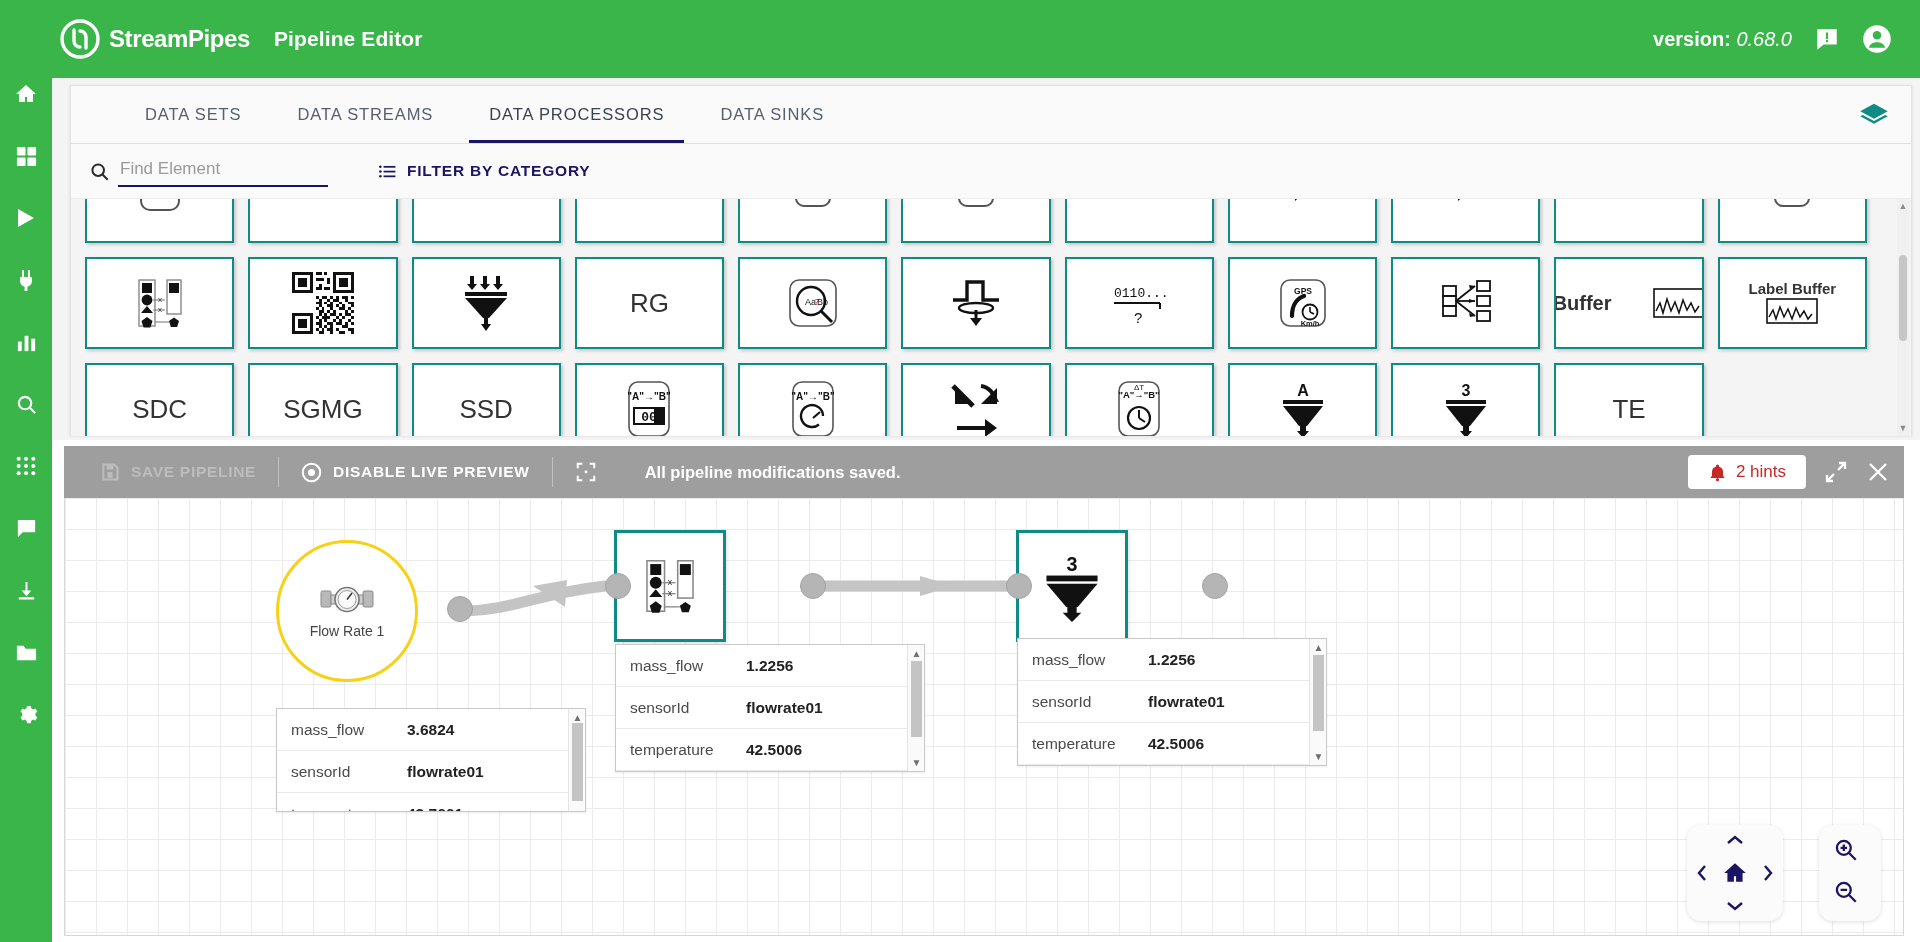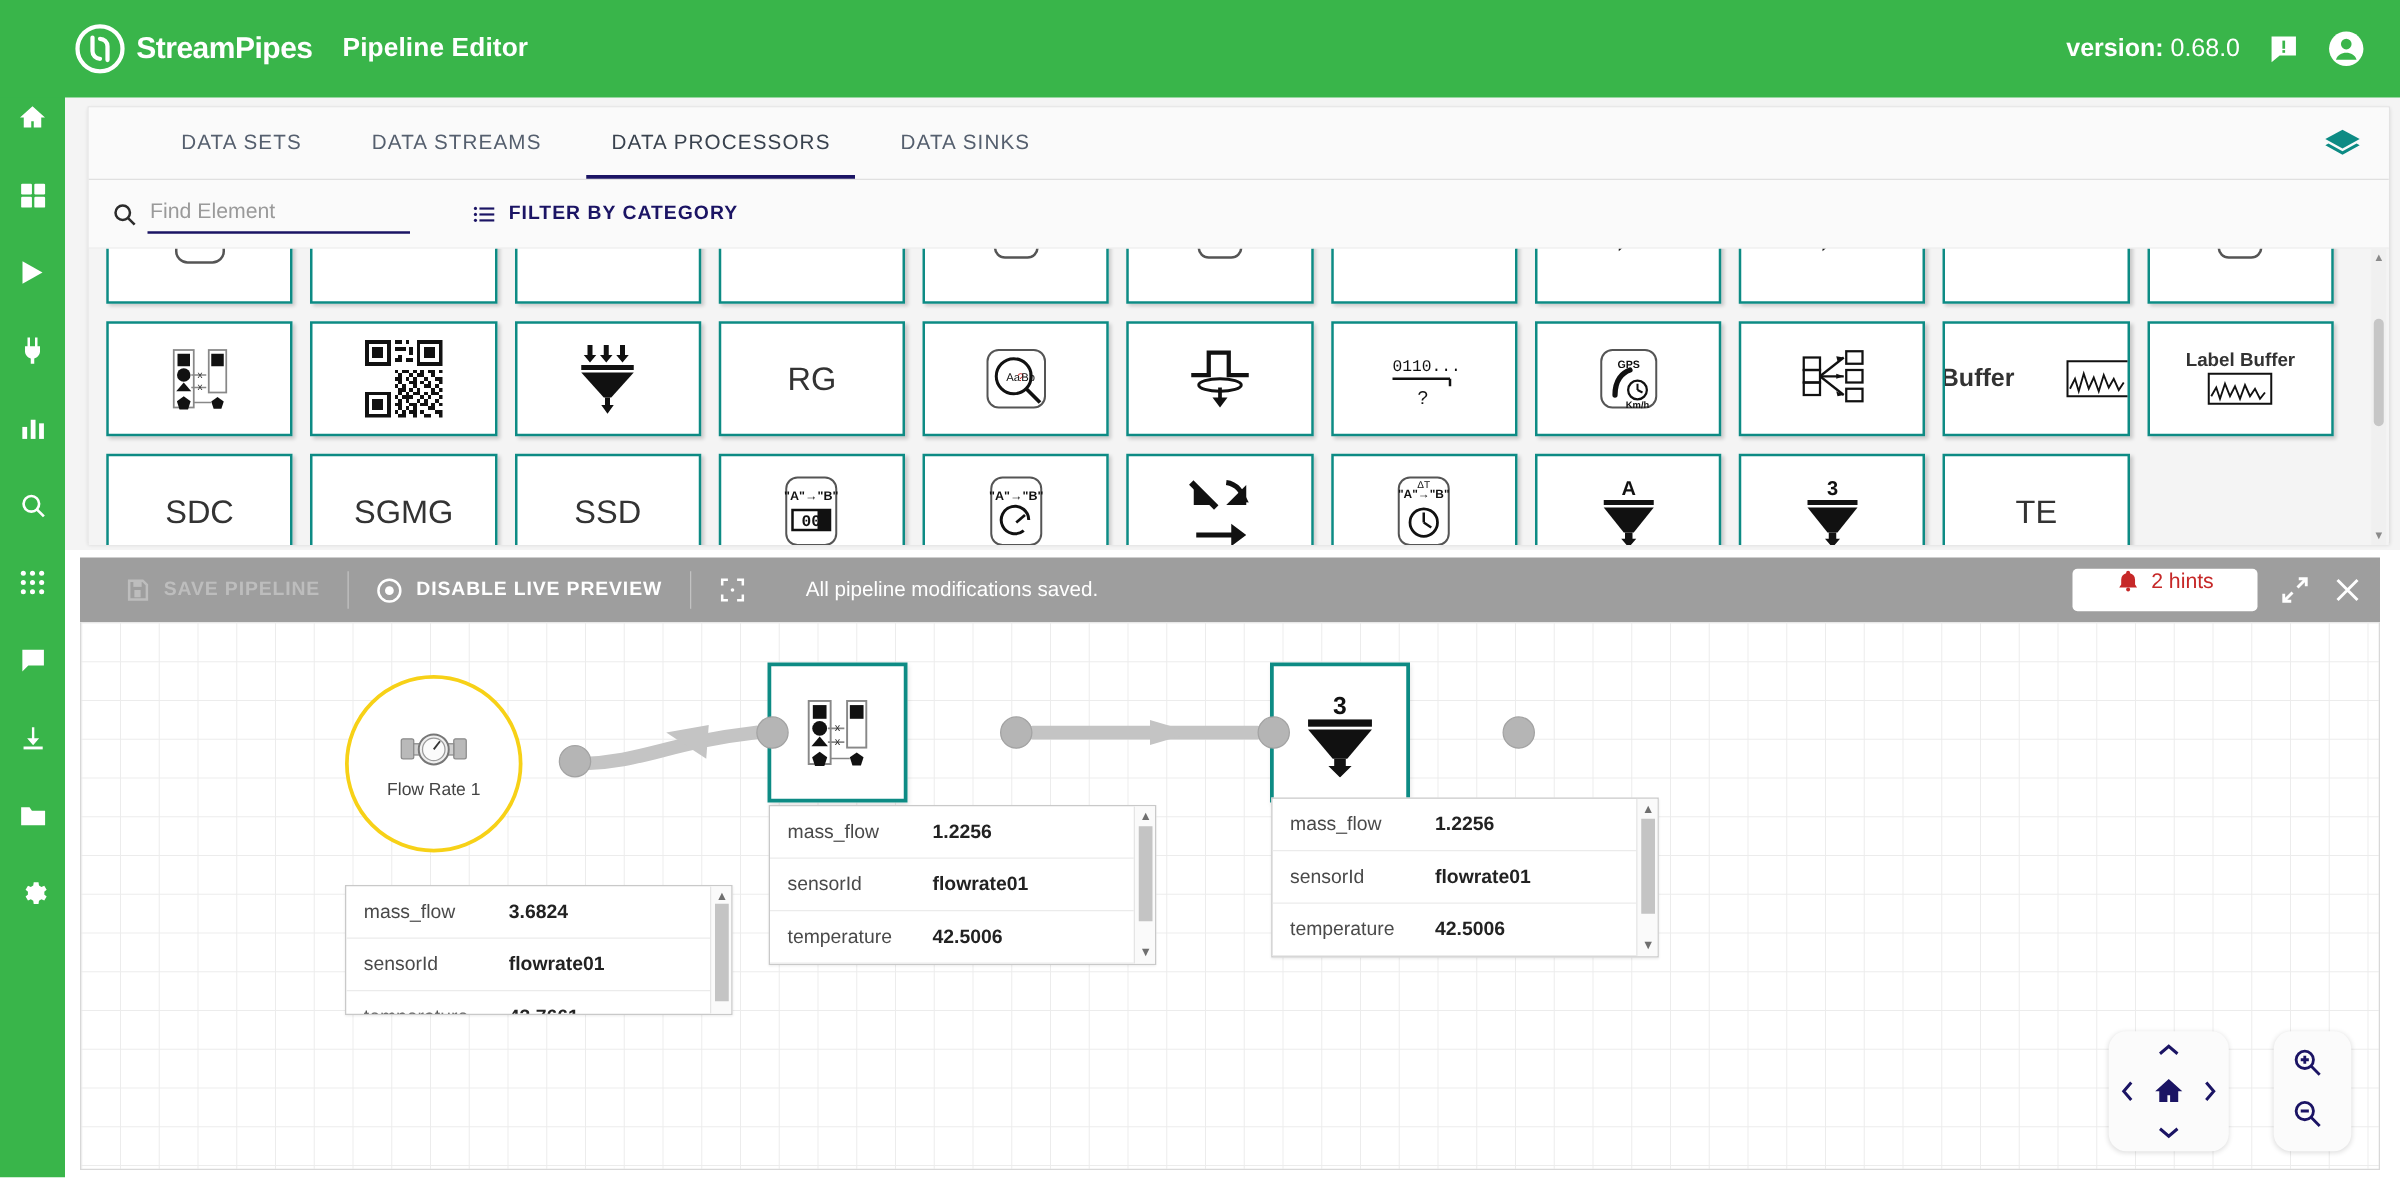--- a/index.html
+++ b/index.html
@@ -36,21 +36,21 @@
     color: #ffffff; font-size: 24px; font-weight: bold; letter-spacing: -0.4px;
     margin-left: 9px;
   }
   #page-title {
     color: #ffffff; font-size: 21px; font-weight: bold; margin-left: 24px; letter-spacing: 0.1px;
   }
   #header-right {
     margin-left: auto; margin-right: 28px; display: flex; align-items: center; gap: 22px;
   }
   #version-label { color: #ffffff; font-size: 20px; font-weight: bold; }
-  #version-label .vnum { font-weight: normal; }
+  #version-label .vnum { font-weight: normal; font-style: italic; }
   .hdr-icon { color: #ffffff; display: flex; align-items: center; cursor: pointer; }
 
   
   #palette {
     position: absolute; left: 52px; top: 78px; width: 1868px; height: 362px;
     background: #f4f4f4; z-index: 20;
   }
   #palette-inner {
     position: absolute; left: 18px; top: 7px; width: 1842px; height: 350px;
     background: #fafafa; border: 1px solid #e3e3e3;
@@ -120,25 +120,25 @@
   #pipe-toolbar {
     height: 52px; background: #9e9e9e; display: flex; align-items: center;
     padding-left: 14px; color: #ffffff;
   }
   .tb-btn {
     display: flex; align-items: center; gap: 11px; padding: 0 22px; height: 52px;
     font-size: 15.5px; font-weight: bold; letter-spacing: 0.7px; cursor: pointer; color: #ffffff;
   }
   .tb-btn.disabled { color: #bdbdbd; cursor: default; }
   .tb-sep { width: 1px; height: 30px; background: #c2c2c2; }
-  #tb-status { font-size: 16.5px; margin-left: 26px; color: #ffffff; font-weight: normal; }
+  #tb-status { font-size: 16.5px; margin-left: 26px; color: #ffffff; font-weight: bold; }
   #tb-right { margin-left: auto; display: flex; align-items: center; gap: 18px; padding-right: 14px; }
   #hints-badge {
     background: #ffffff; color: #c62828; border-radius: 4px; height: 34px;
-    display: flex; align-items: flex-start; gap: 9px; padding: 0 35px;
+    display: flex; align-items: center; gap: 9px; padding: 0 20px;
     font-size: 17px; cursor: pointer;
   }
   .tb-icon { color: #ffffff; cursor: pointer; display: flex; }
 
   #canvas {
     position: relative; height: 438px; overflow: hidden;
     background-color: #ffffff;
     background-image:
       linear-gradient(to right, #ececec 1px, transparent 1px),
       linear-gradient(to bottom, #ececec 1px, transparent 1px);

